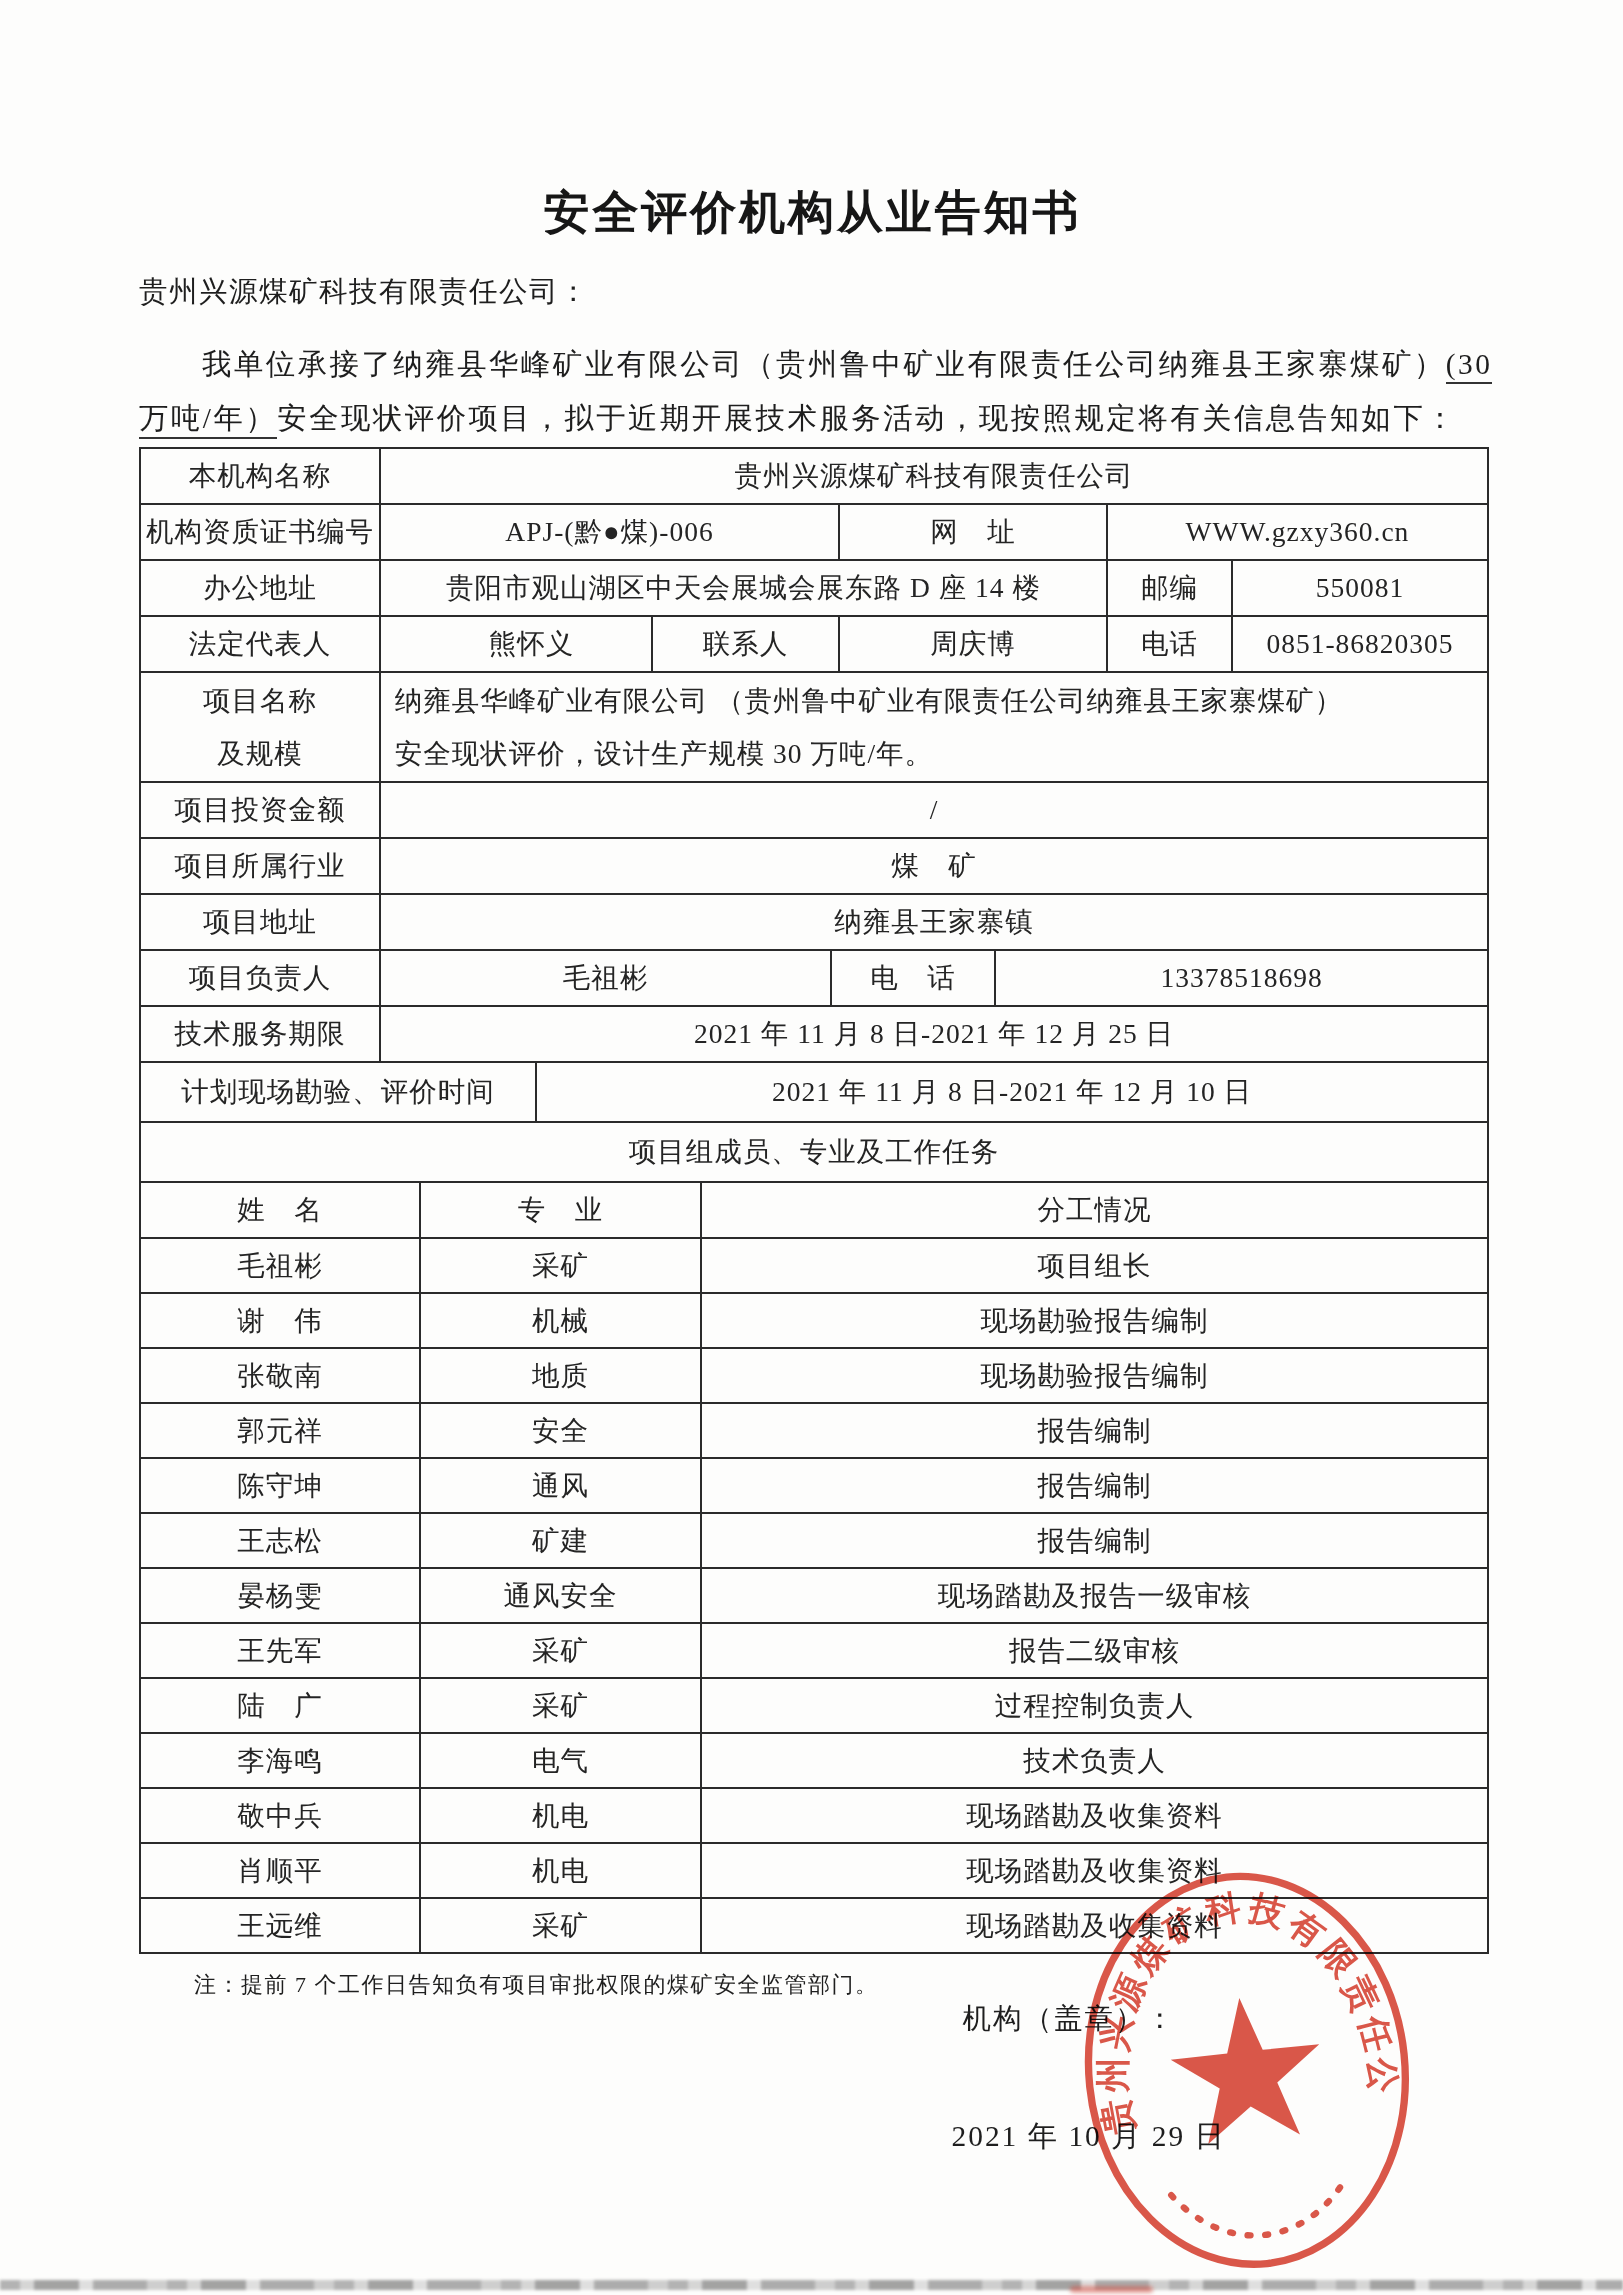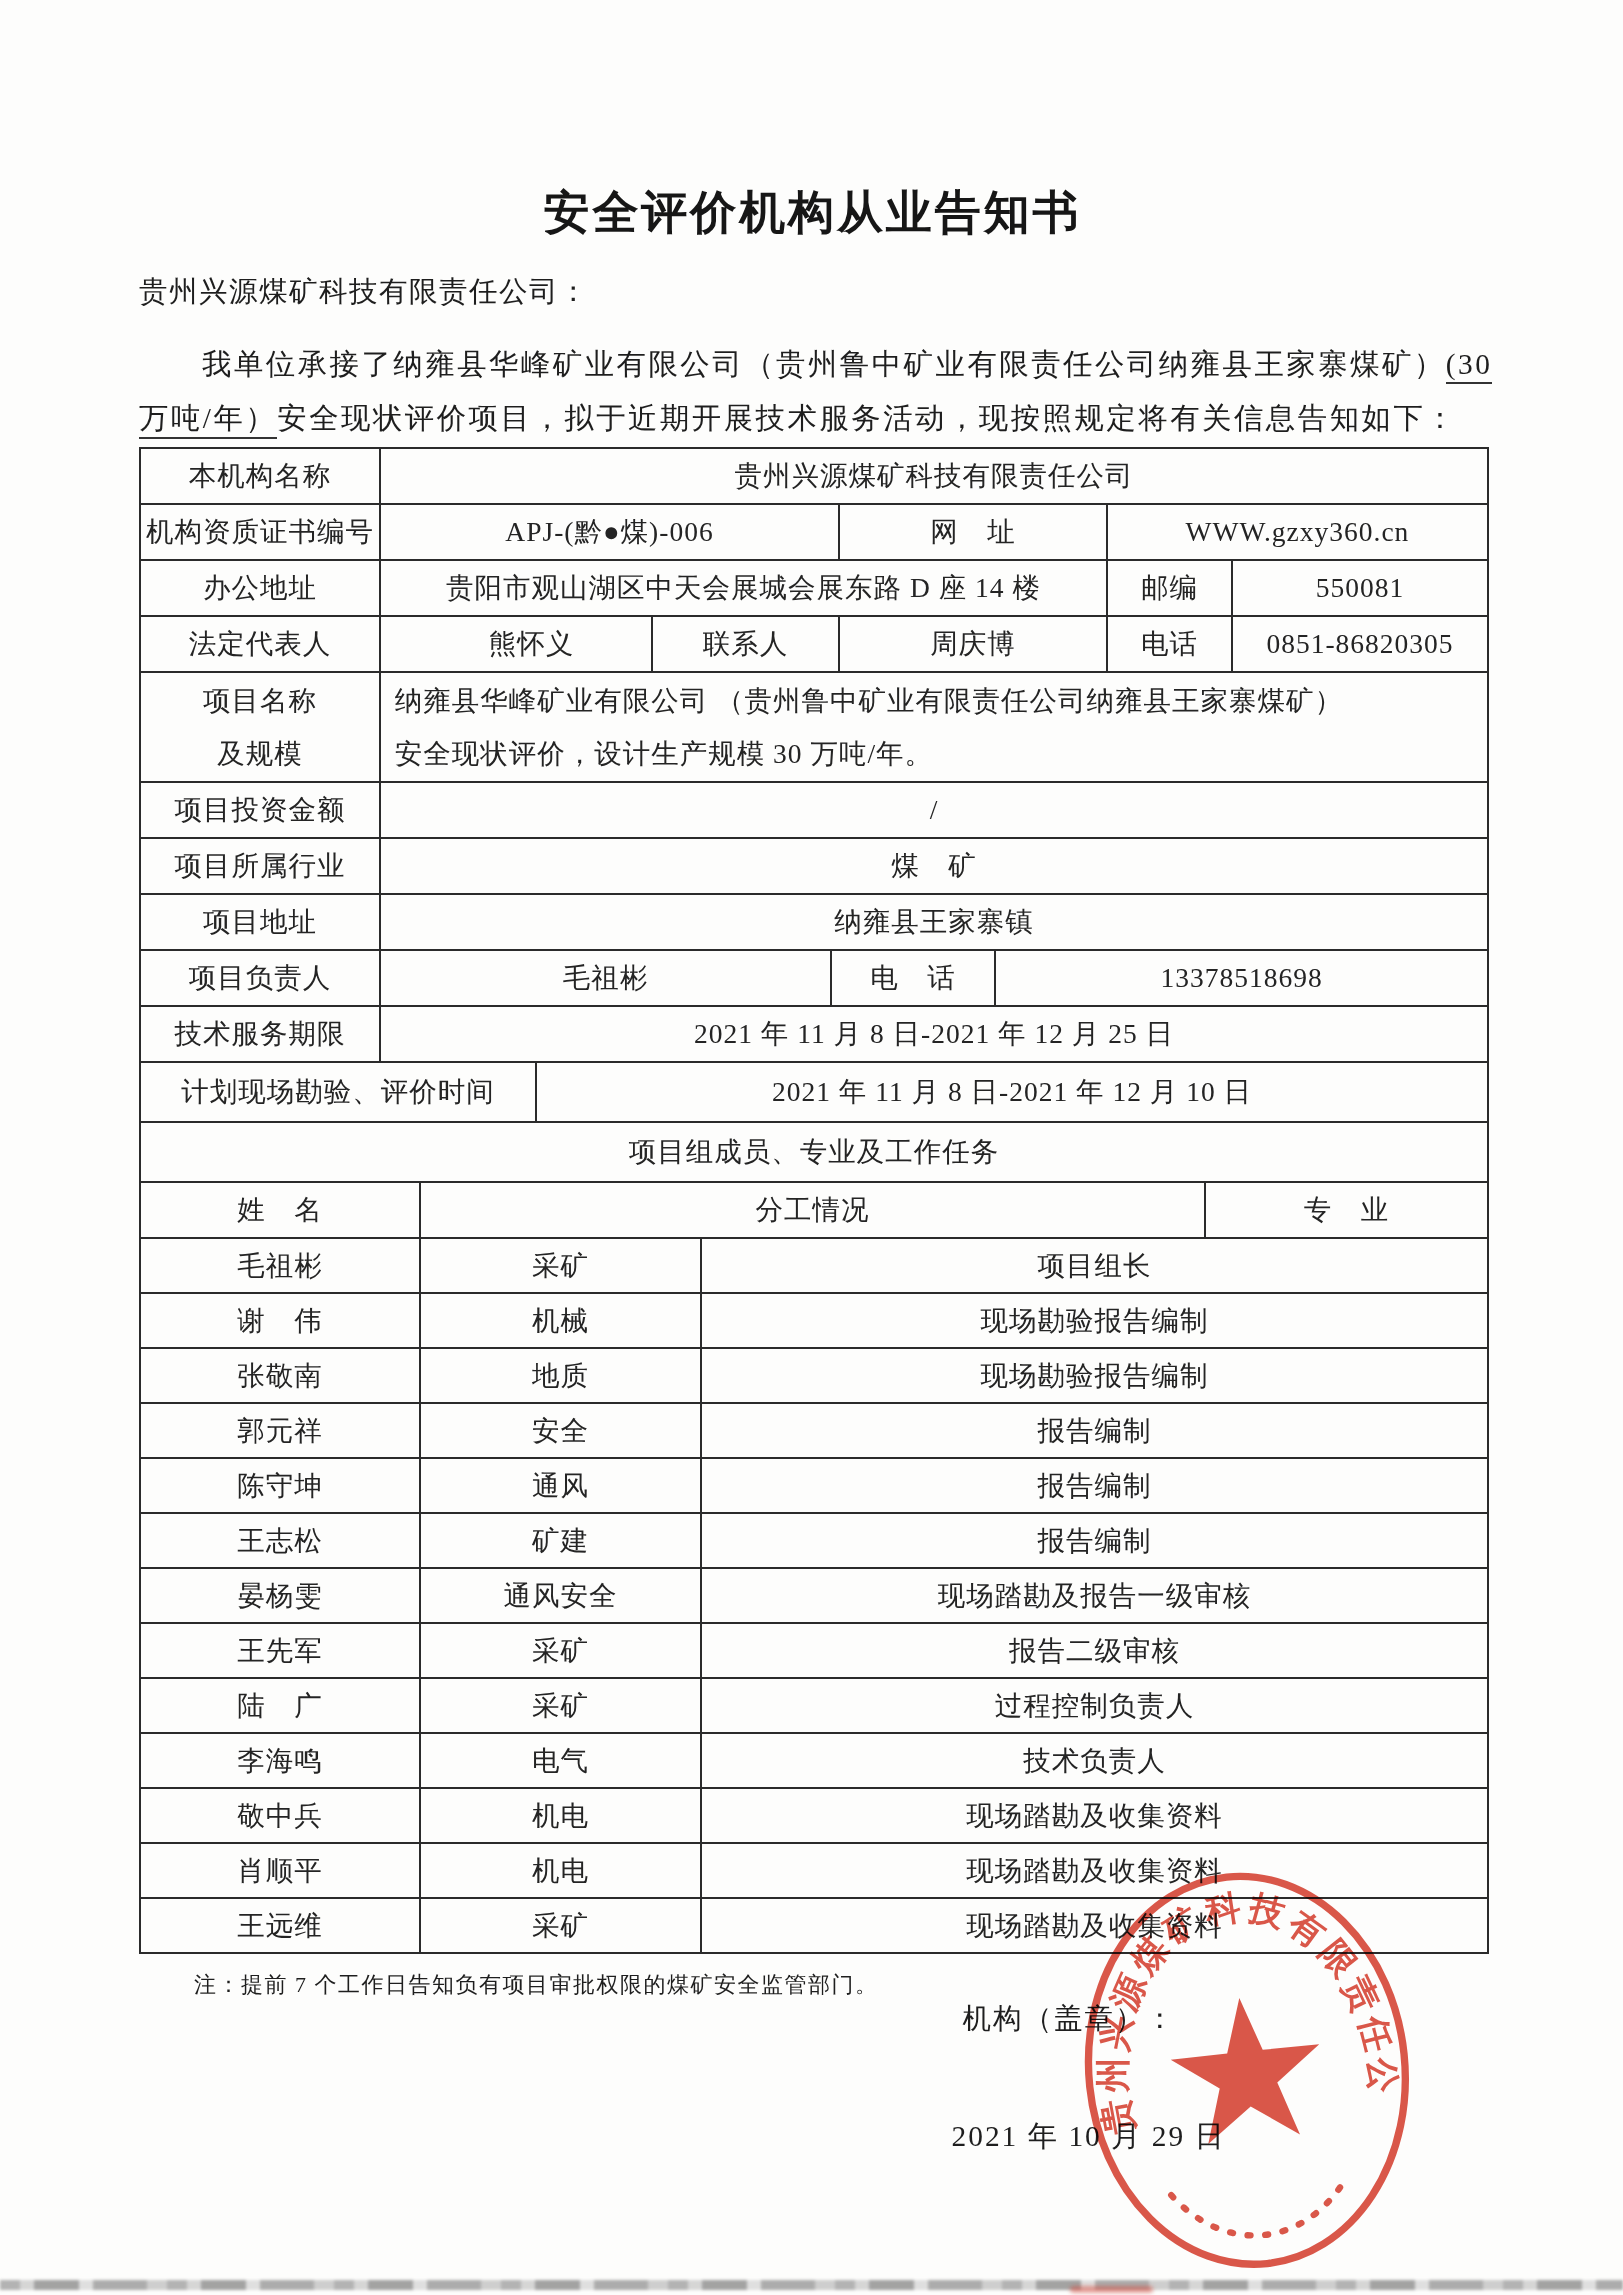--- a/index.html
+++ b/index.html
@@ -155,22 +155,22 @@
         </div>
         <div class="trow" style="height: 58px;">
           <div class="tcell" style="flex: 0 0 396px;">计划现场勘验、评价时间</div>
           <div class="tcell" style="flex: 1 1 0%;">2021 年 11 月 8 日-2021 年 12 月 10 日</div>
         </div>
         <div class="trow" style="height: 58px;">
           <div class="tcell" style="flex: 1 1 0%;">项目组成员、专业及工作任务</div>
         </div>
         <div class="trow" style="height: 54px;">
           <div class="tcell" style="flex: 0 0 280px;">姓　名</div>
+          <div class="tcell" style="flex: 0 0 281px;">专　业</div>
           <div class="tcell" style="flex: 1 1 0%;">分工情况</div>
-          <div class="tcell" style="flex: 0 0 281px;">专　业</div>
         </div>
         <div class="trow" style="height: 53px;">
           <div class="tcell" style="flex: 0 0 280px;">毛祖彬</div>
           <div class="tcell" style="flex: 0 0 281px;">采矿</div>
           <div class="tcell" style="flex: 1 1 0%;">项目组长</div>
         </div>
         <div class="trow" style="height: 53px;">
           <div class="tcell" style="flex: 0 0 280px;">谢　伟</div>
           <div class="tcell" style="flex: 0 0 281px;">机械</div>
           <div class="tcell" style="flex: 1 1 0%;">现场勘验报告编制</div>

